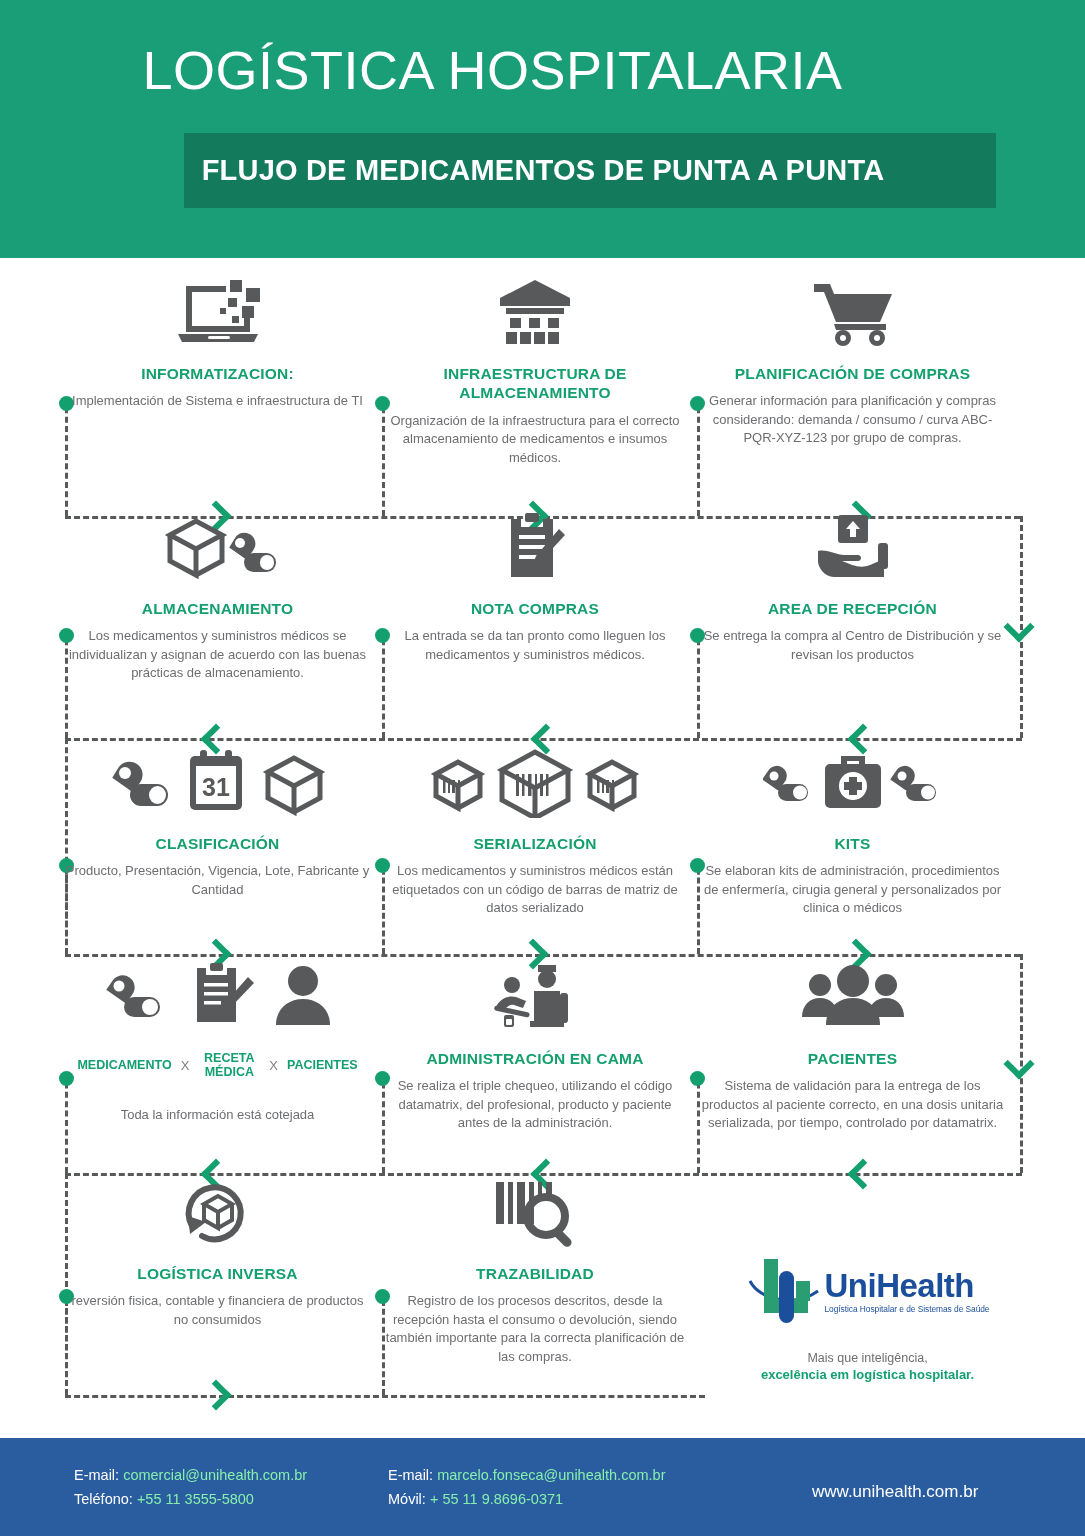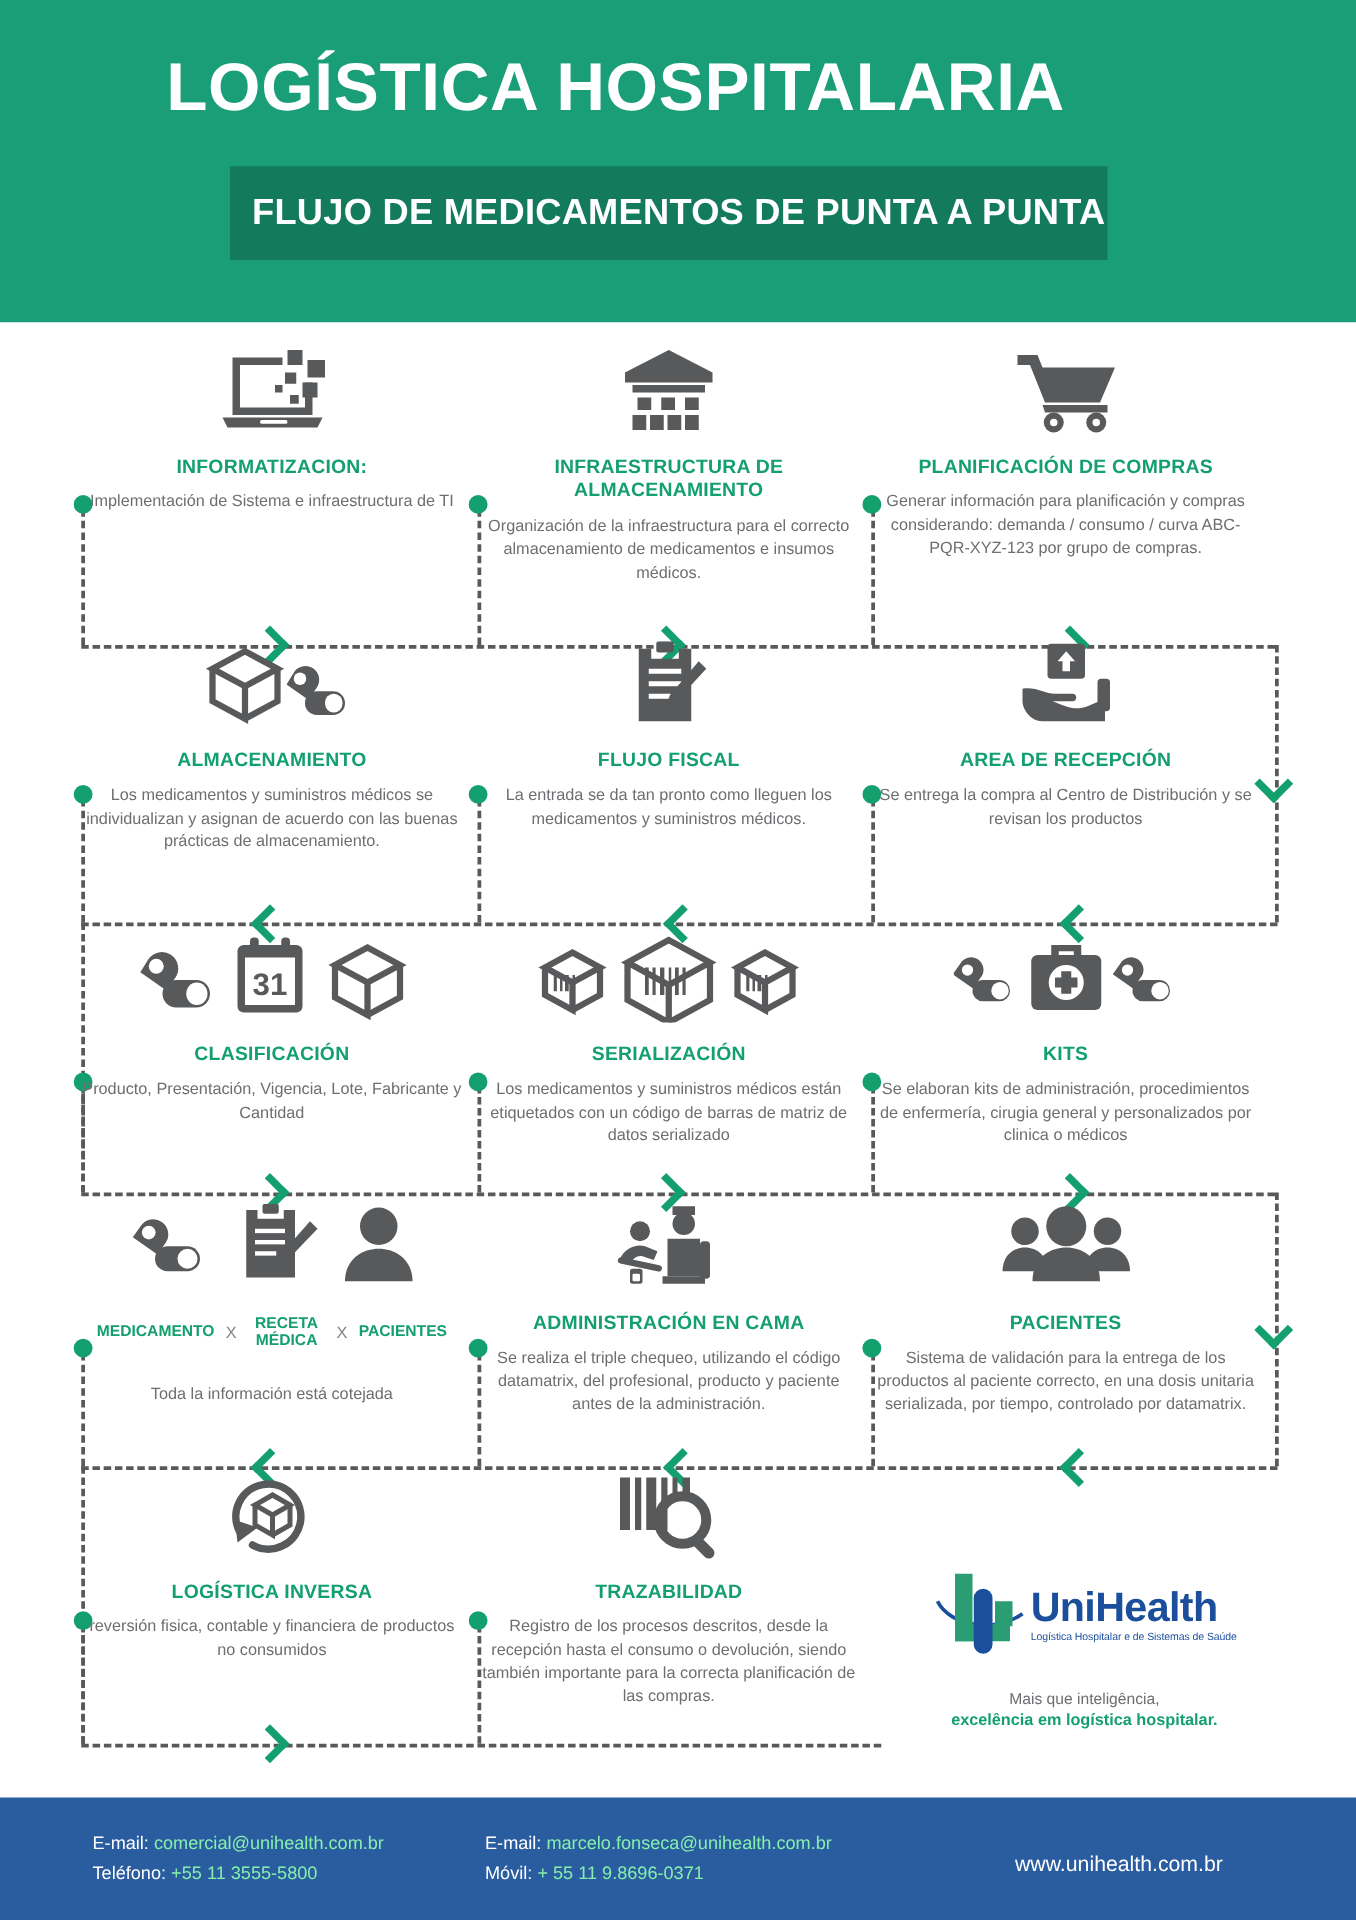--- a/index.html
+++ b/index.html
@@ -16,28 +16,28 @@
     width: 1085px; height: 258px;
     background: #1a9e78;
     position: relative;
   }
   .header-title {
     position: absolute;
     top: 42px; left: 0; width: 985px;
     text-align: center;
     color: #ffffff;
     font-size: 54px;
-    font-weight: bold;
+    font-weight: normal;
     letter-spacing: 0.5px;
     line-height: 1.05;
   }
   .subtitle-box {
     position: absolute;
     top: 133px; left: 184px;
-    width: 702px; height: 75px;
+    width: 812px; height: 75px;
     background: #137a5c;
   }
   .header-subtitle {
     position: absolute;
     top: 0; left: 0; width: 718px; height: 75px;
     display: flex; align-items: center; justify-content: center;
     color: #ffffff;
     font-size: 29px;
     font-weight: bold;
     letter-spacing: 0.2px;
@@ -335,21 +335,21 @@
           <g fill="#58595b">
         <rect x="22" y="0" width="14" height="9" rx="2"></rect>
         <path d="M8 6h10v8h22V6h10v58H8z"></path>
         <rect x="16" y="22" width="26" height="4" fill="#ffffff"></rect>
         <rect x="16" y="32" width="26" height="4" fill="#ffffff"></rect>
         <rect x="16" y="42" width="18" height="4" fill="#ffffff"></rect>
         <path d="M56 16 62 22 38 48l-8 3 3-8z"></path>
       </g>
         </svg>
     </span>
-    <div class="title">FLUJO FISCAL</div>
+    <div class="title">NOTA COMPRAS</div>
     <div class="desc">La entrada se da tan pronto como lleguen los medicamentos y suministros médicos.</div>
   </div>
 
   <div class="cell" style="left:700px; top:255px; width:305px;">
     <span class="icon">
       <svg width="82" height="70" viewBox="0 0 82 70">
           <g fill="#58595b">
         <rect x="26" y="2" width="30" height="28" rx="3"></rect>
         <path d="M41 8l7 8h-4v8h-6v-8h-4z" fill="#ffffff"></path>
         <path d="M6 38c10-2 18 4 26 4h14c4 0 4 6 0 6H30c10 4 18 8 28 4l14-6v18H22C12 64 6 54 6 48z"></path>

